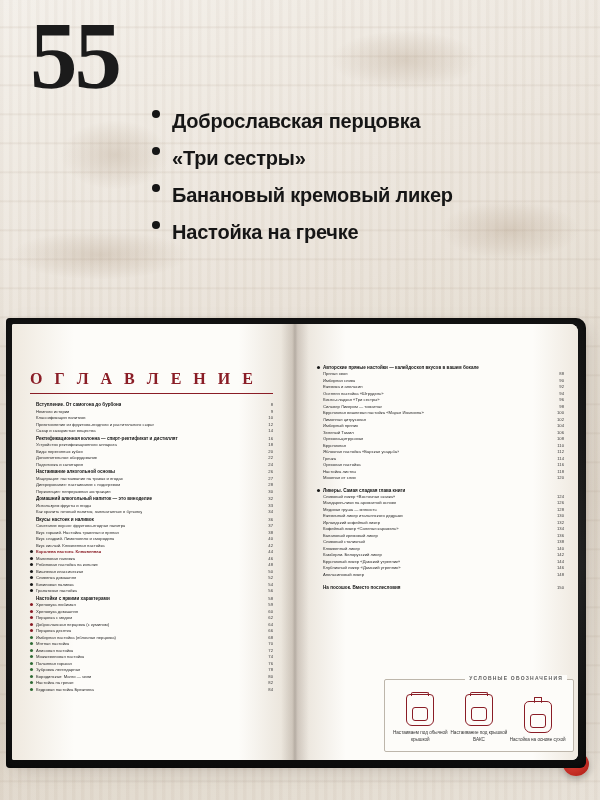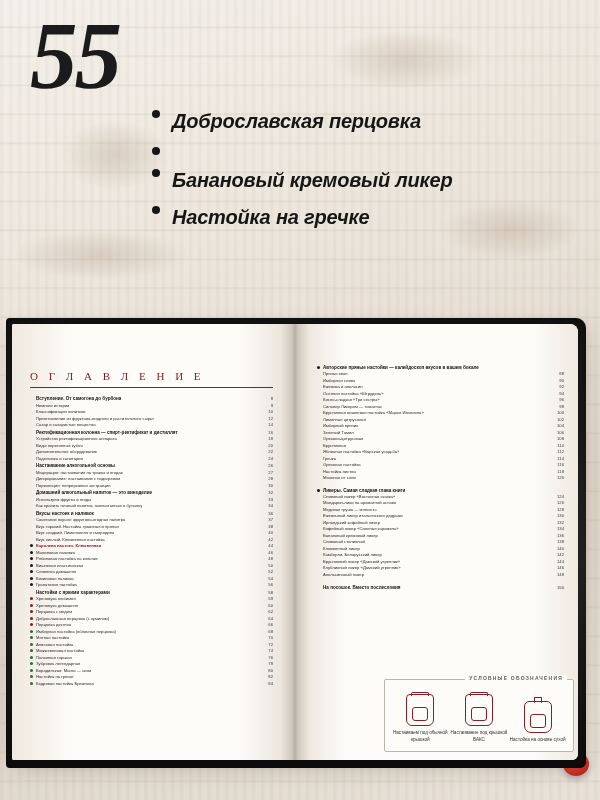--- a/index.html
+++ b/index.html
@@ -44,21 +44,20 @@
   }
 
   
   .headline-wrap {
     position: absolute;
     left: 0; top: 0;
     width: 600px;
     height: 300px;
     padding: 18px 12px 0 28px;
     box-sizing: border-box;
-    font-style: italic;
   }
   .big-number {
     position: absolute;
     left: 30px;
     top: 14px;
     font-family: "Liberation Serif", serif;
     font-weight: 700;
     font-size: 95px;
     line-height: 0.9;
     letter-spacing: -3px;
@@ -186,22 +185,22 @@
   .page-right {
     left: 283px;
     width: 283px;
     padding: 40px 14px 10px 22px;
     background: linear-gradient(90deg, #e7e0d6 0%, #fdfcf9 18%, #fdfcf9 84%, #efe9e0 100%);
   }
 
   
   .toc-title {
     font-family: "Liberation Serif", serif;
-    font-size: 11px;
-    font-weight: 400;
+    font-size: 16px;
+    font-weight: 700;
     letter-spacing: 4px;
     color: #8a1d26;
     margin-bottom: 5px;
   }
   .toc-rule {
     height: 1px;
     background: #8a1d26;
     margin-bottom: 7px;
   }
 
@@ -329,20 +328,21 @@
 <div class="headline-wrap">
   <div class="big-number">55</div>
 
   <div class="bullets">
     <div class="bullet-row">
       <span class="bullet-dot"></span>
       <span class="bullet-label">Доброславская перцовка</span>
     </div>
     <div class="bullet-row">
       <span class="bullet-dot"></span>
+      <span class="bullet-label">«Три сестры»</span>
     </div>
     <div class="bullet-row">
       <span class="bullet-dot"></span>
       <span class="bullet-label">Банановый кремовый ликер</span>
     </div>
     <div class="bullet-row">
       <span class="bullet-dot"></span>
       <span class="bullet-label">Настойка на гречке</span>
     </div>
   </div>

